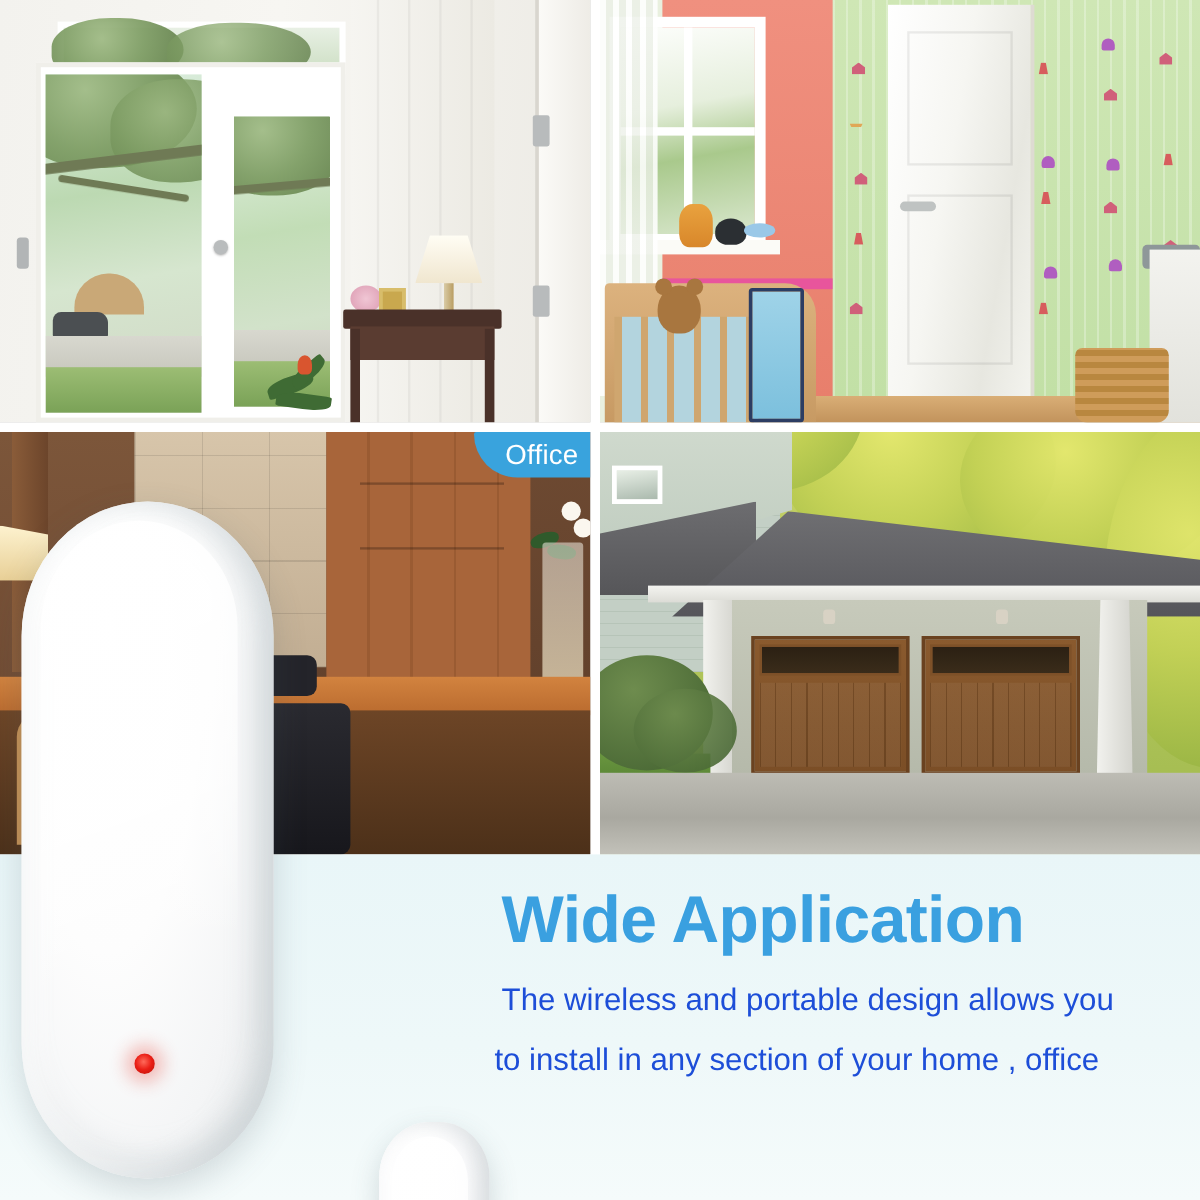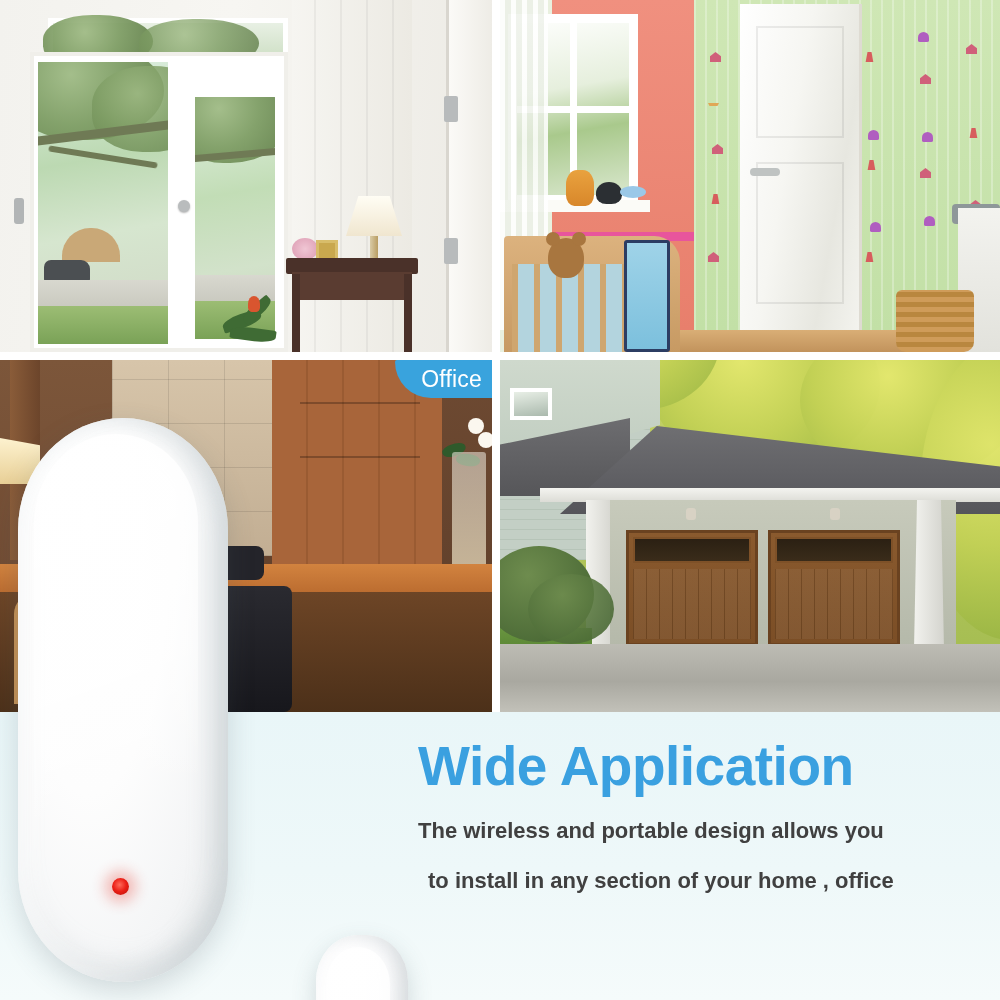--- a/index.html
+++ b/index.html
@@ -322,24 +322,24 @@
     background:linear-gradient(160deg, rgba(255,255,255,.96) 0%, rgba(255,255,255,.5) 48%, rgba(255,255,255,0) 72%);
   }
 
   
   .copy { position:absolute; left:418px; top:738px; width:560px; z-index:6; }
   .headline {
     font-size:55px; font-weight:bold; color:#3aa0e0;
     letter-spacing:-.5px; line-height:1.05; white-space:nowrap;
   }
   .body-line {
-    font-size:22px; color:#404040; line-height:1; white-space:nowrap;font-weight:bold;
+    font-size:26px; color:#1d4ed8; line-height:1; white-space:nowrap;
   }
   .bl1 { position:absolute; left:418px; top:820px; }
-  .bl2 { position:absolute; left:428px; top:870px; }
+  .bl2 { position:absolute; left:412px; top:870px; }
   .bl3 { position:absolute; left:418px; top:920px; }
 </style>
 </head>
 <body>
 
 <div id="page">
 
   <div class="photo ph-tl">
     <div class="scene">
       <div class="dw-wall"></div>

